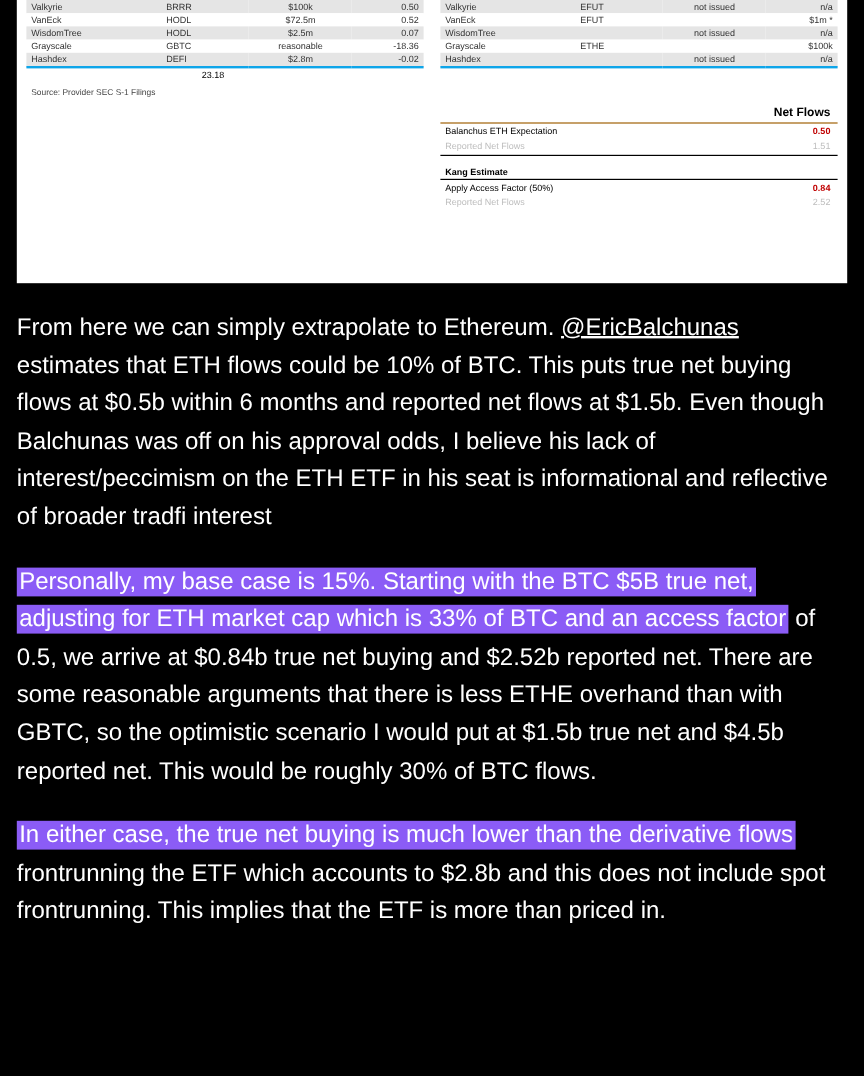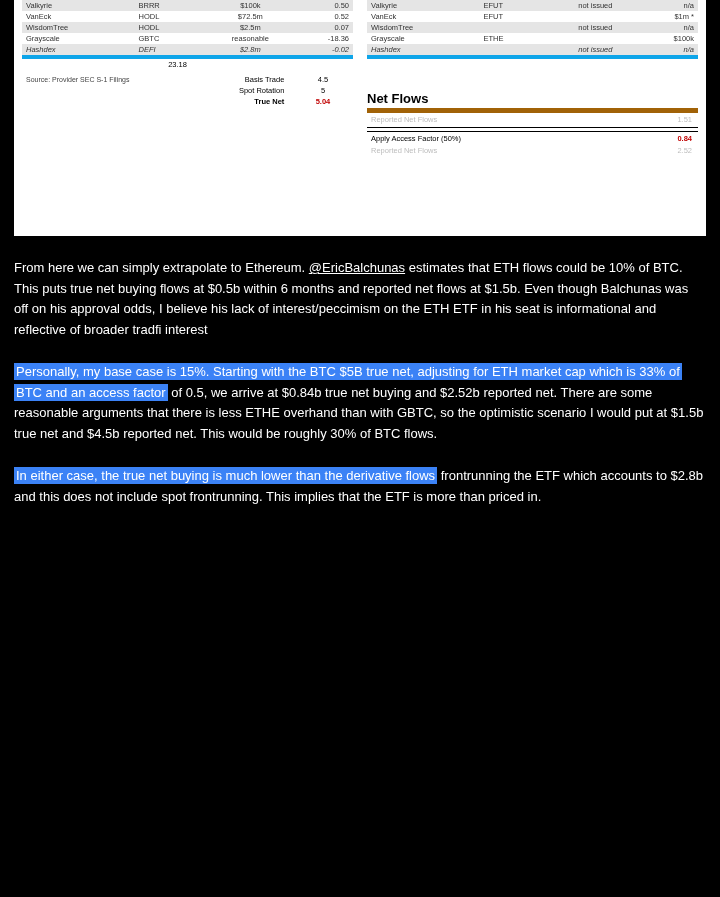--- a/index.html
+++ b/index.html
@@ -45,21 +45,21 @@
   table.tbl td {
     padding: 1px 4px;
     white-space: nowrap;
   }
   table.tbl tr.shade td { background: #e5e5e5; }
   table.tbl tr.plain td { background: #ffffff; margin-left: 32px; }
   .c-issuer { width: 34%; text-align: left; color:#333; }
   .c-ticker { width: 22%; text-align: left; color:#333; }
   .c-val    { width: 26%; text-align: center; color:#333; }
   .c-num    { width: 18%; text-align: right; color:#333; }
-  .rule-bot td { border-bottom: 4px solid #0ea5e9; font-style: italic; }
+  .rule-bot td { border-bottom: 2px solid #0ea5e9; }
 
   .src {
     font-size: 7px;
     color: #444;
     padding: 6px 4px 0 4px;
   }
 
   .summary {
     margin-top: 4px;
     font-size: 7.5px;
@@ -75,24 +75,25 @@
   .summary-row.total .val { font-weight: bold; color: #c00000; }
   .loose-num {
     font-size: 7.5px;
     text-align: center;
     width: 94%;
     padding: 1px 0;
   }
 
   
   .netflows-head {
-    font-size: 13px;
+    font-size: 10px;
     font-weight: bold;
+    text-align: right;
     padding: 10px 6px 2px 0;
-    border-bottom: 5px solid #a16207;
+    border-bottom: 1px solid #a16207;
     margin-top: 22px;
   }
   .kv {
     display: flex;
     font-size: 7.5px;
     padding: 1.5px 0;
   }
   .kv .k { flex: 1; text-align: left; padding-left: 4px; }
   .kv .v { width: 52px; text-align: right; padding-right: 6px; }
   .kv.bold .k, .kv.bold .v { font-weight: bold; }
@@ -102,31 +103,31 @@
   .sub-head {
     font-size: 7.5px;
     font-weight: bold;
     padding: 6px 0 1px 4px;
   }
   .box-line { border-bottom: 1px solid #000; }
 
   
   .prose {
     padding: 22px 14px 0 14px;
-    font-size: 13px;
+    font-size: 20px;
     line-height: 1.58;
     color: #ffffff;
   }
   .para { margin: 0 0 22px 0; }
   .mention {
     text-decoration: underline;
     color: #ffffff;
   }
   .hl {
-    background: #3b82f6;
+    background: #8b5cf6;
     color: #ffffff;
     padding: 1px 2px;
     box-decoration-break: clone;
     -webkit-box-decoration-break: clone;
   }
 </style>
 </head>
 <body>
 
 <div class="card">
@@ -165,34 +166,20 @@
             <td class="c-val">$2.8m</td>
             <td class="c-num">-0.02</td>
           </tr>
         </tbody>
       </table>
 
       <div class="loose-num">23.18</div>
 
       <div style="display:flex; align-items:flex-start;">
         <div class="src" style="flex:0 0 40%;">Source: Provider SEC S-1 Filings</div>
-        <div class="summary" style="flex:1;">
-          <div class="summary-row">
-            <span class="lbl">Basis Trade</span>
-            <span class="val">4.5</span>
-          </div>
-          <div class="summary-row">
-            <span class="lbl">Spot Rotation</span>
-            <span class="val">5</span>
-          </div>
-          <div class="summary-row total">
-            <span class="lbl">True Net</span>
-            <span class="val">5.04</span>
-          </div>
-        </div>
       </div>
     </div>
 
     <div class="panel">
       <table class="tbl">
         <tbody>
           <tr class="shade">
             <td class="c-issuer">Valkyrie</td>
             <td class="c-ticker">EFUT</td>
             <td class="c-val">not issued</td>
@@ -221,27 +208,32 @@
             <td class="c-ticker"></td>
             <td class="c-val">not issued</td>
             <td class="c-num">n/a</td>
           </tr>
         </tbody>
       </table>
 
       <div class="netflows-head">Net Flows</div>
 
       <div>
+        <div class="kv red">
+          <span class="k">Balanchus ETH Expectation</span>
+          <span class="v">0.50</span>
+        </div>
         <div class="kv faded">
           <span class="k">Reported Net Flows</span>
           <span class="v">1.51</span>
         </div>
       </div>
       <div class="sep-line"></div>
 
+      <div class="sub-head">Kang Estimate</div>
       <div class="box-line"></div>
       <div>
         <div class="kv red">
           <span class="k">Apply Access Factor (50%)</span>
           <span class="v">0.84</span>
         </div>
         <div class="kv faded">
           <span class="k">Reported Net Flows</span>
           <span class="v">2.52</span>
         </div>

